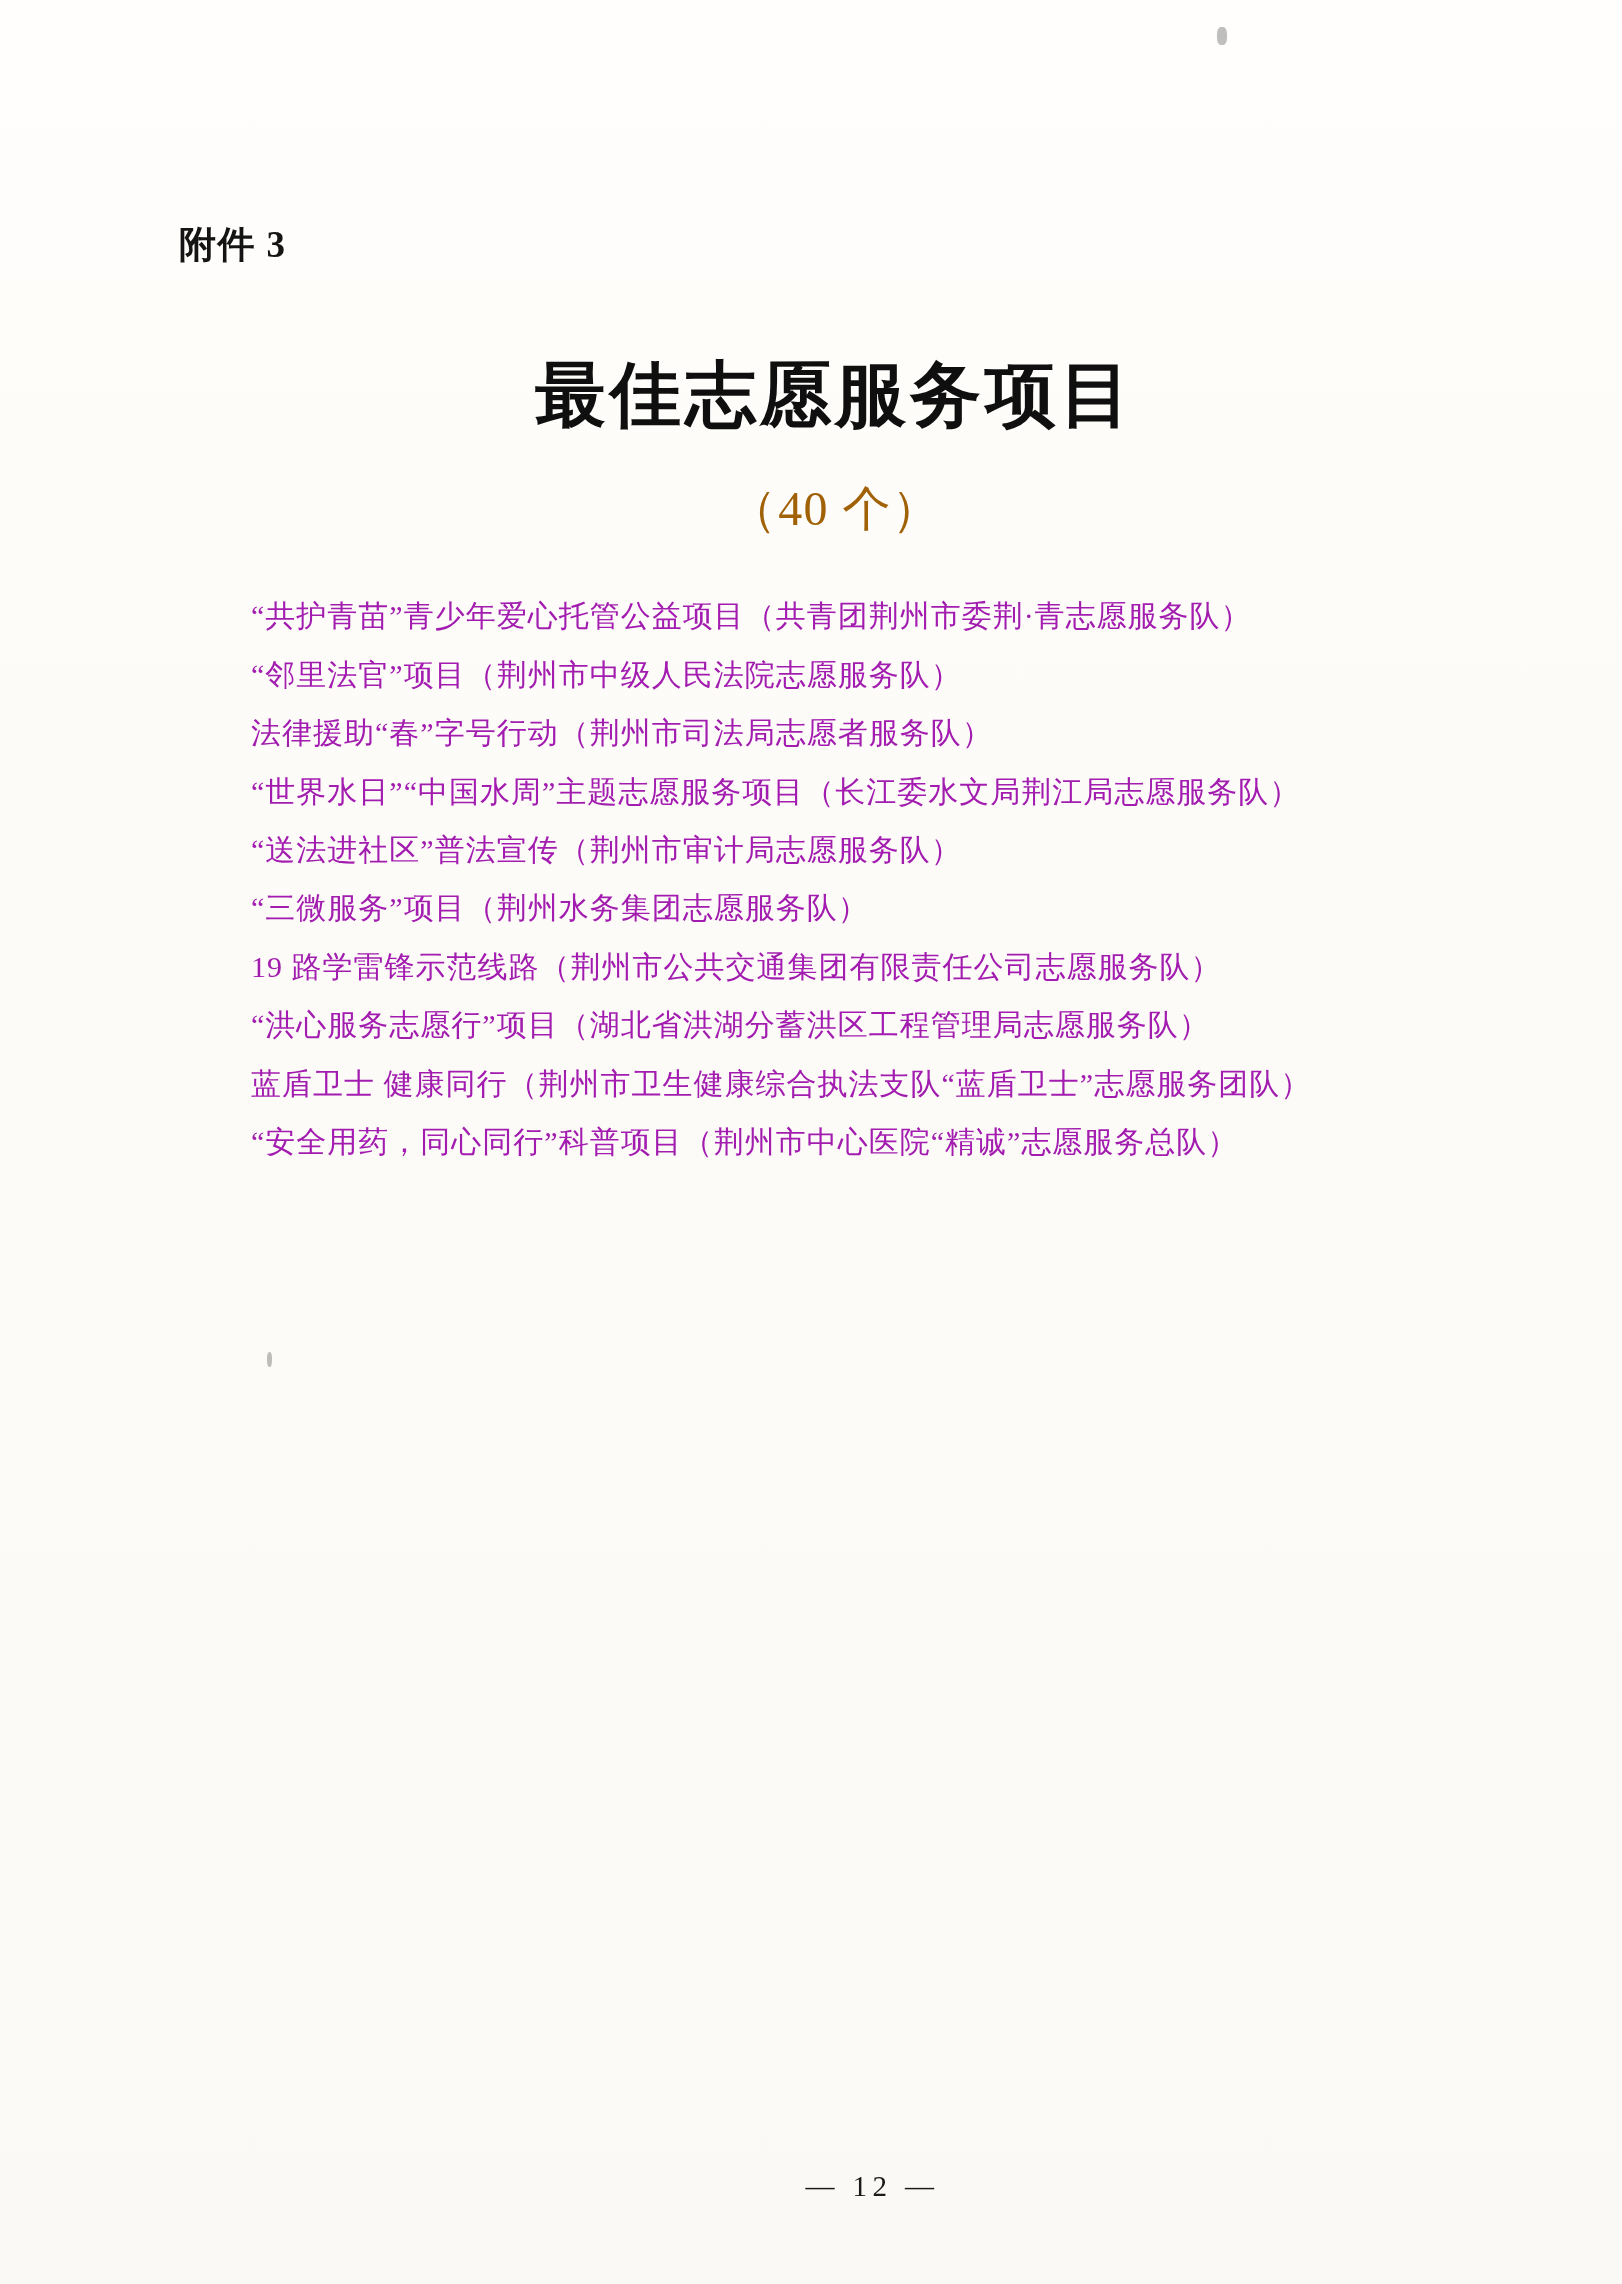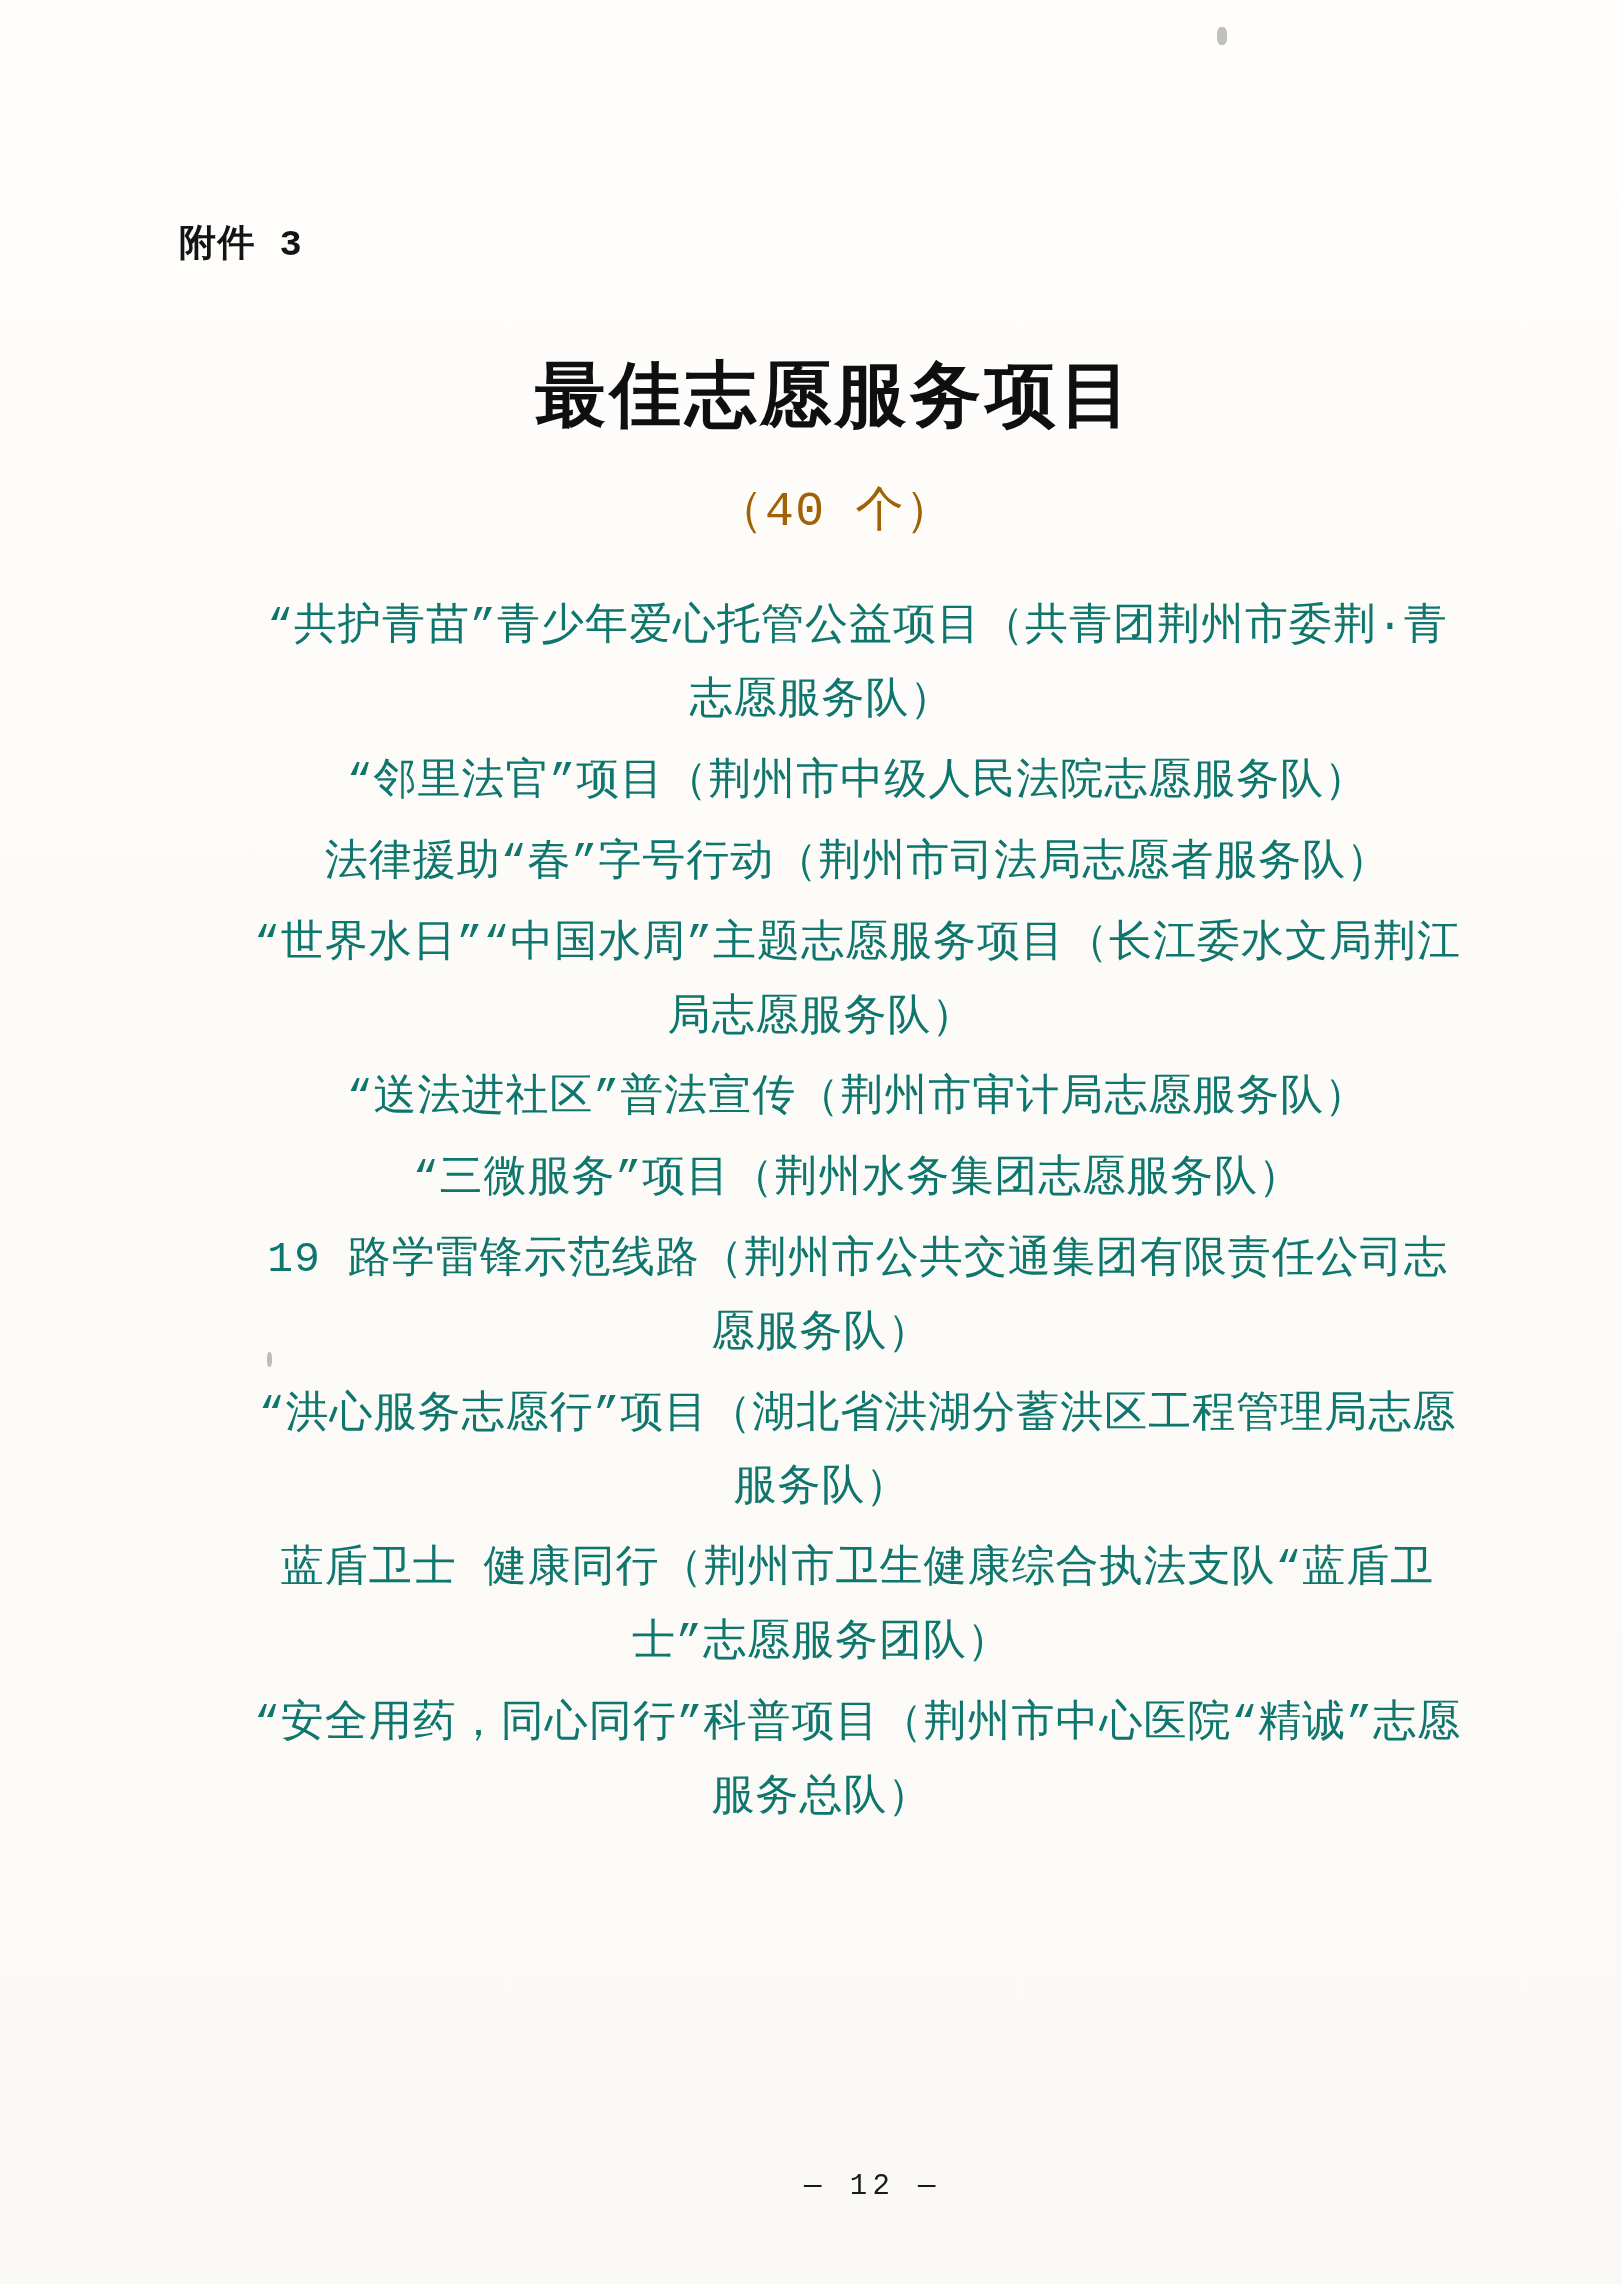--- a/index.html
+++ b/index.html
@@ -12,21 +12,20 @@
     height: 2284px;
     position: relative;
     font-family: "Liberation Serif", "DejaVu Serif", serif;
     color: #1a1a1a;
     overflow: hidden;
   }
   .page {
     position: absolute;
     inset: 0;
     background: #fdfcfa;
-    font-family: Liberation Mono, monospace;
   }
   
   .paper-tint {
     position: absolute;
     inset: 0;
     background: linear-gradient(180deg, #fffefc 0%, #fdfbf8 40%, #fbf9f6 100%);
   }
   .content {
     position: absolute;
     left: 179px;
@@ -52,28 +51,27 @@
   }
   .doc-subtitle {
     text-align: center;
     font-size: 48px;
     letter-spacing: 1.4px;
     color: #a16207;
     margin-left: 27px;
     margin-bottom: 49px;
   }
   .item {
-    font-size: 43px;
+    font-size: 30px;
     line-height: 1.72;
     letter-spacing: 1px;
     text-indent: 72px;
-    color: #0f766e;
+    color: #a21caf;
     margin-bottom: 6.8px;
     position: relative;
-    text-align: center;
   }
   .highlight-wrap {
     position: relative;
     display: block;
   }
   .underline-mark {
     position: absolute;
     left: 72px;
     right: 473px;
     bottom: 4px;

